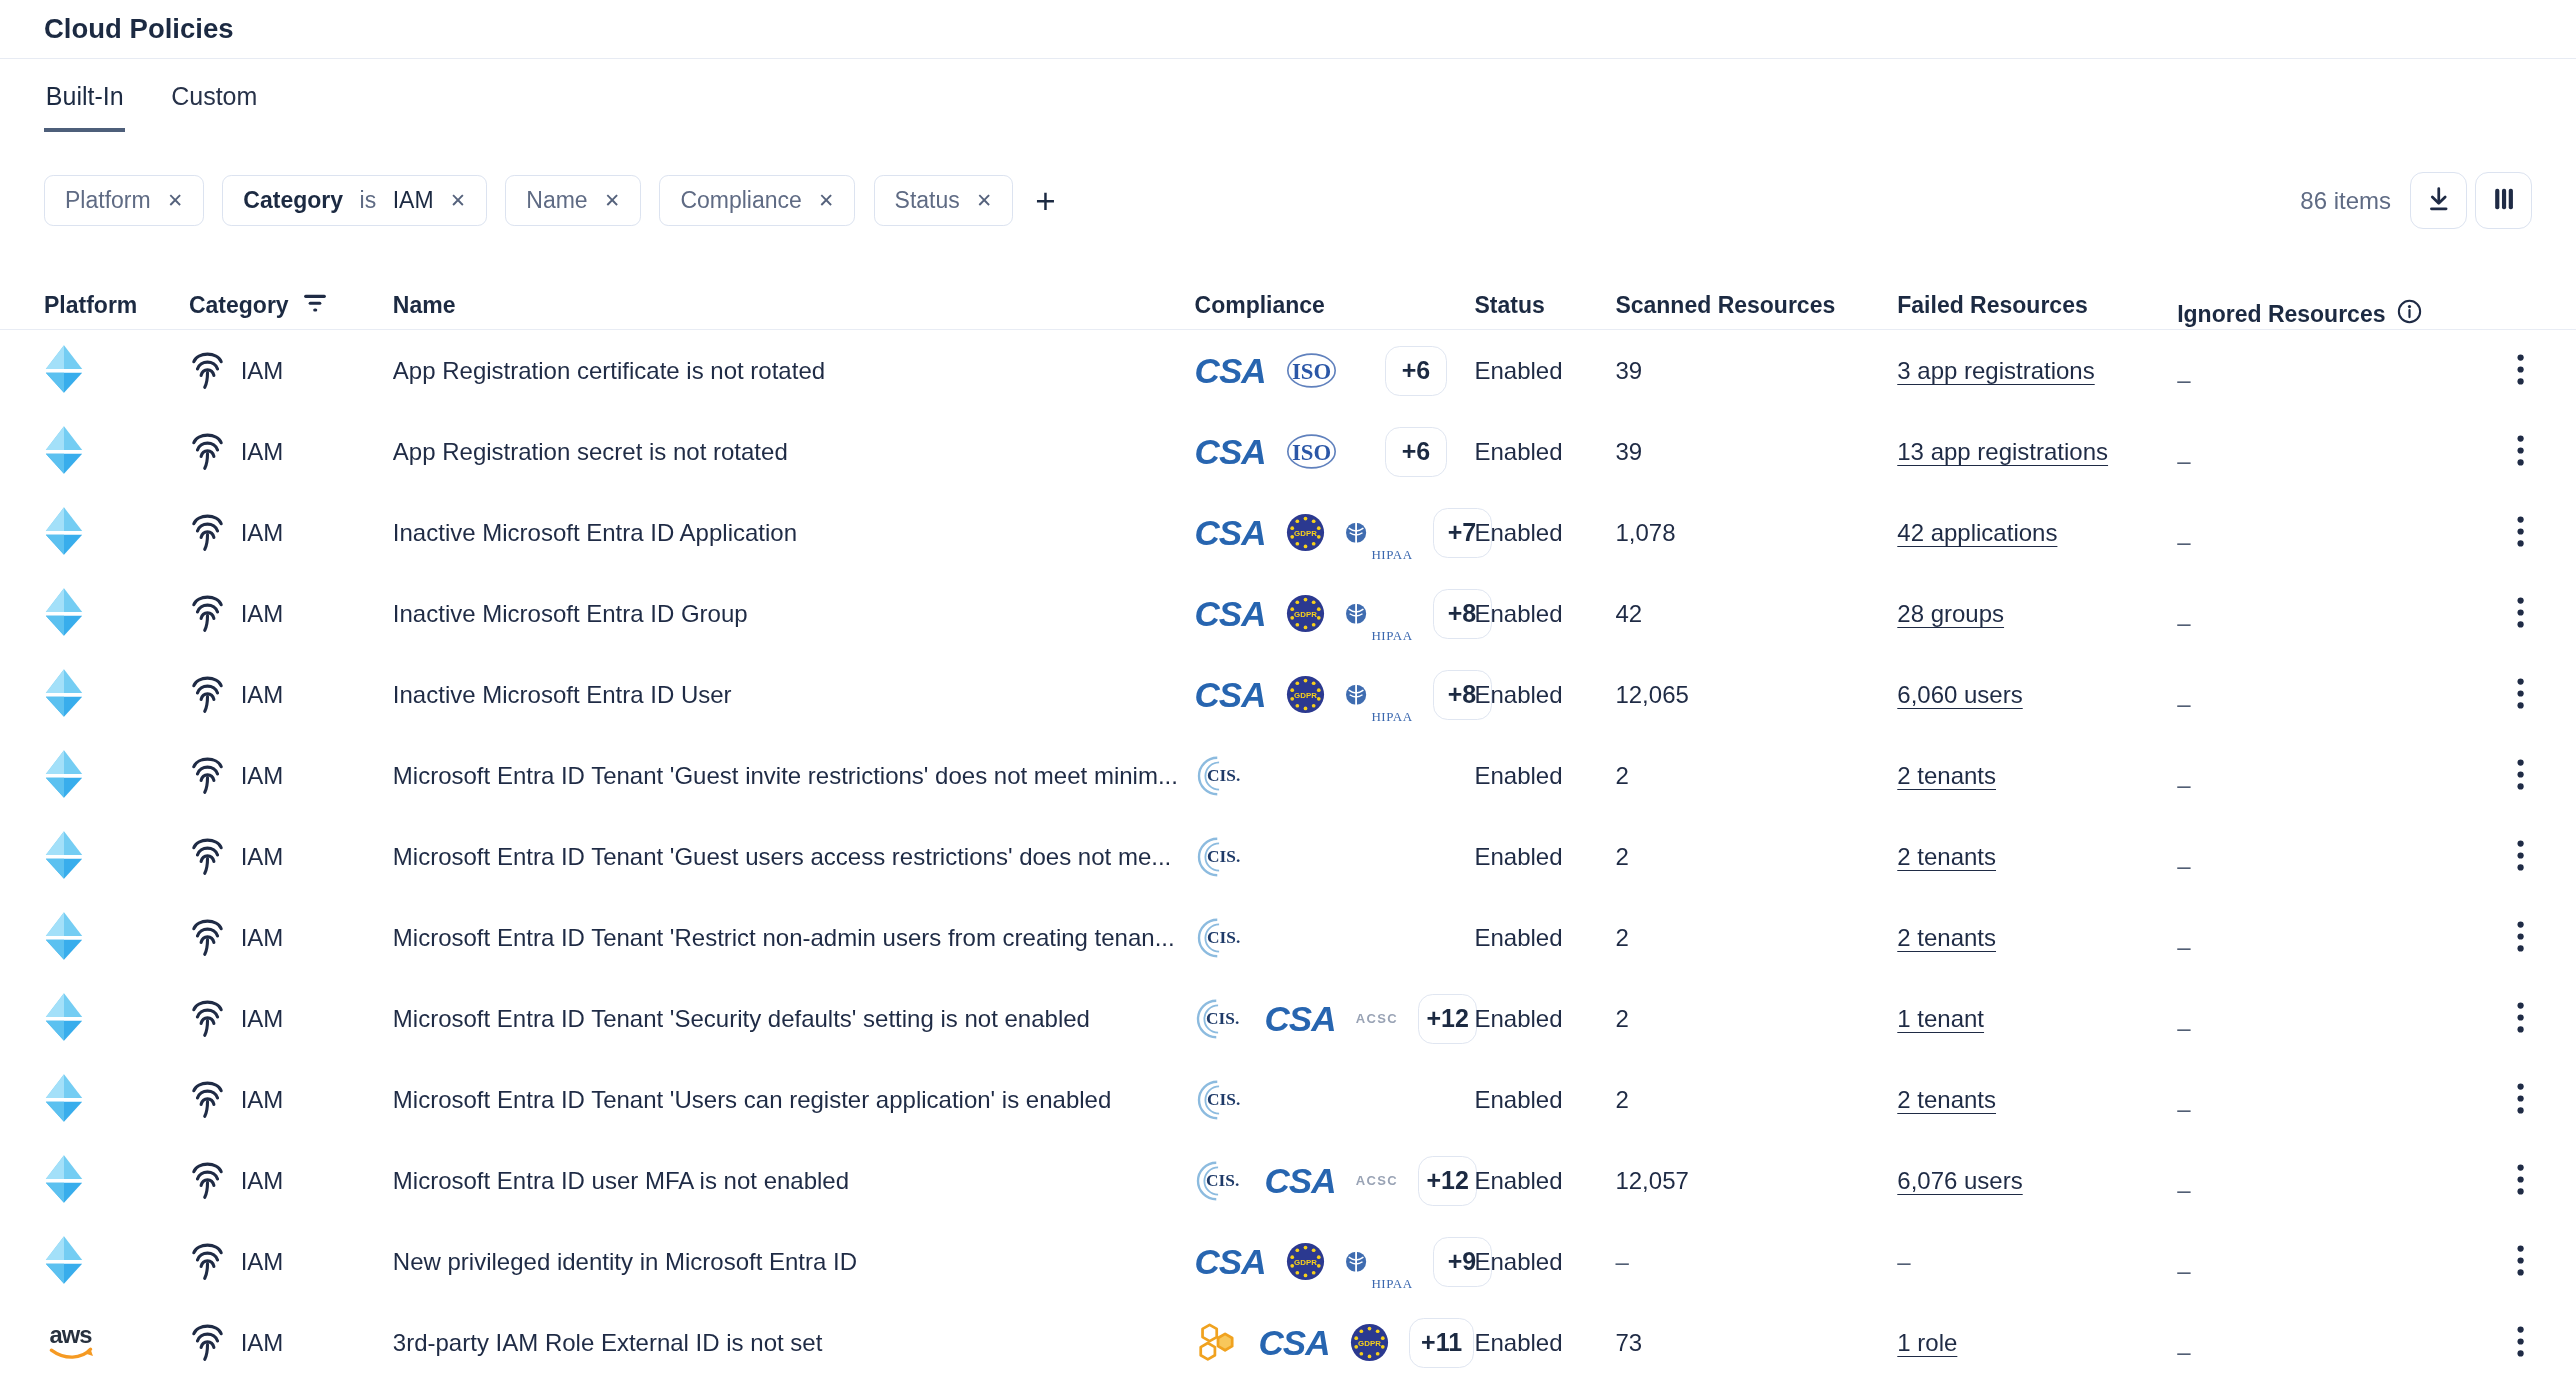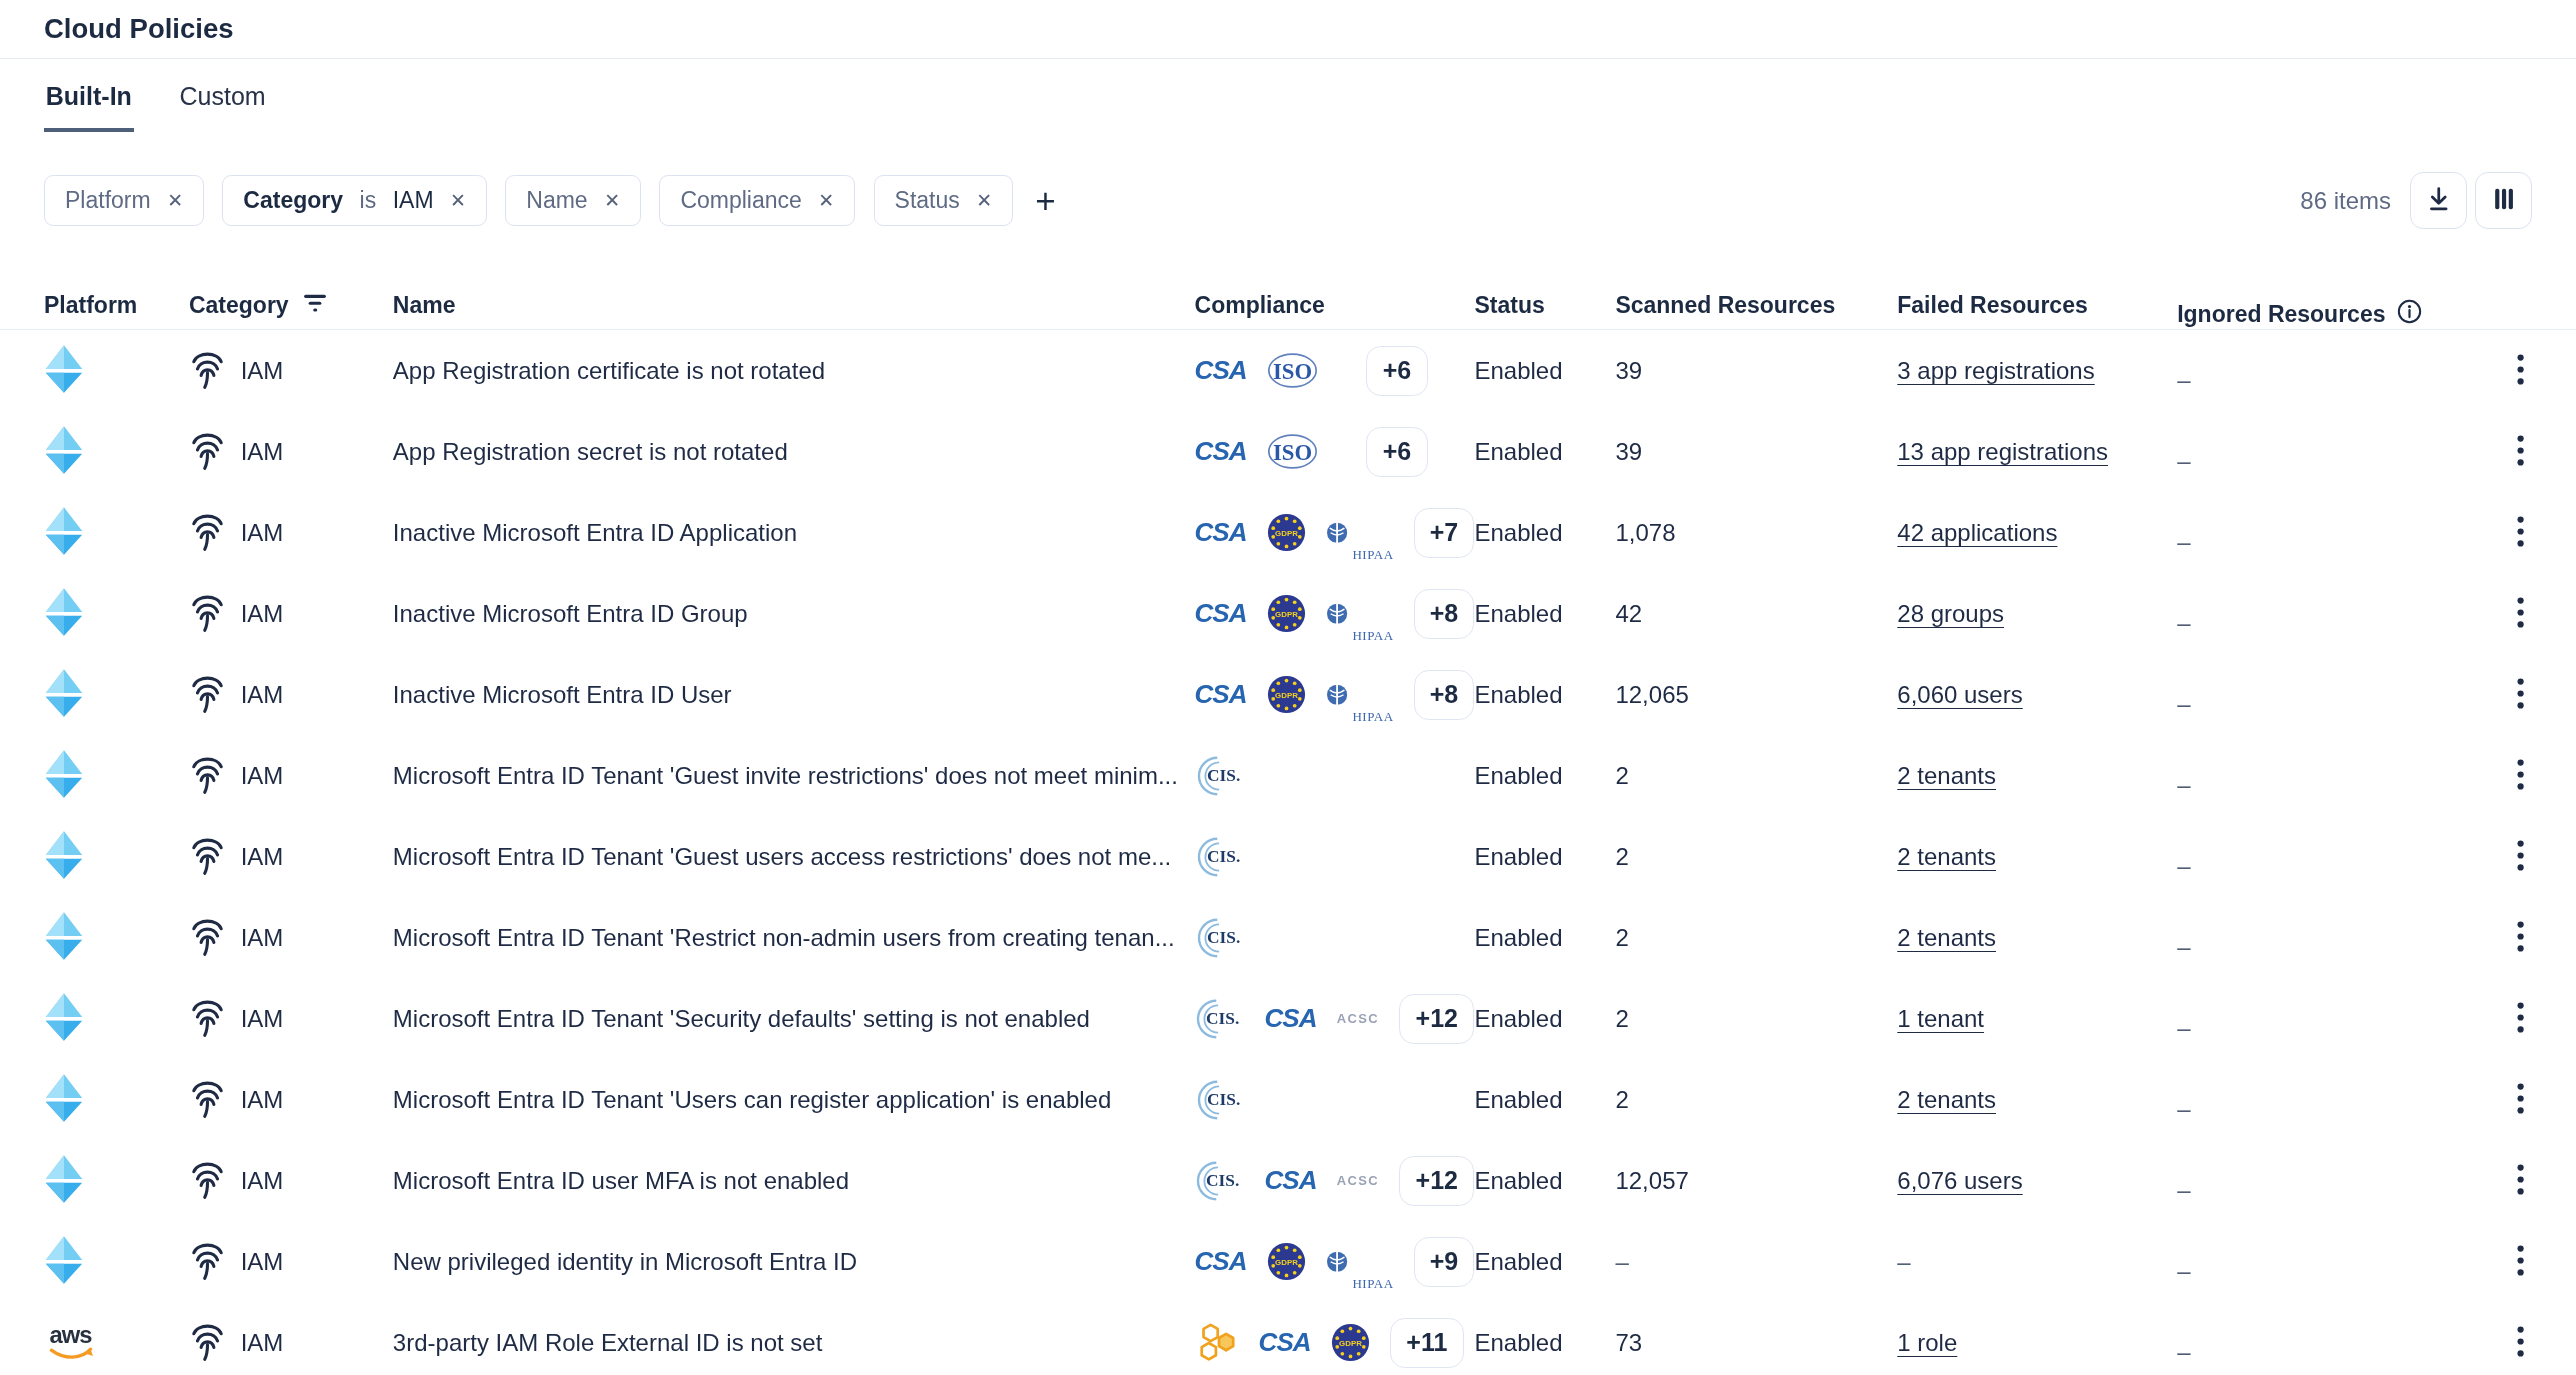--- a/index.html
+++ b/index.html
@@ -8,21 +8,21 @@
 
   
   .title-bar { height:59px; display:flex; align-items:center; padding:0 44px;
                border-bottom:1.4px solid #e7ebf3; }
   .page-title { font-size:27.5px; font-weight:700; color:#1c2a42; }
 
   
   .tabs { display:flex; gap:44px; padding:0 44px; height:73px; align-items:stretch; }
   .tab { display:flex; align-items:center; font-size:25px; color:#273249;
          border-bottom:4.6px solid transparent; padding:5.5px 1.8px 0 1.8px; cursor:pointer; }
-  .tab.active { font-weight:700; color:#1c2a42; border-bottom-color:#4e5f7a; }
+  .tab.active { font-weight:400; color:#1c2a42; border-bottom-color:#4e5f7a; }
 
   
   .filter-row { margin-top:40px; padding:0 44px; display:flex; align-items:center; gap:18.3px; }
   .chip { height:51px; display:inline-flex; align-items:center; gap:16.5px; padding:0 20px;
           border:1.4px solid #dce3f0; border-radius:9.2px; font-size:23px; color:#5f6b84; background:#fff; }
   .chip .lbl-bold { font-weight:700; color:#1c2a42; }
   .chip .op { color:#5f6b84; }
   .chip .val { color:#1c2a42; }
   .chip .x { font-size:19px; color:#55627c; cursor:pointer; line-height:1; }
   .add-filter { font-size:35px; font-weight:400; color:#1c2a42; background:none; border:none;
@@ -48,21 +48,21 @@
   .c-ignored    { width:303px;margin-top:18px; }
   .c-actions    { width:52px; justify-content:flex-end; }
 
   .cell-text { font-size:24px; color:#1f2b45; }
   .dash { font-size:24px; color:#515e74; }
   .failed-link { font-size:24px; color:#1f2b45; text-decoration:underline;
                  text-underline-offset:4.6px; text-decoration-thickness:1.4px; cursor:pointer; }
   .kebab-btn { background:none; border:none; cursor:pointer; padding:3.7px 7.3px; display:flex; }
 
   
-  .b-csa  { font-size:26px; font-weight:900; font-style:italic; color:#2765b0; letter-spacing:-0.9px; }
+  .b-csa  { font-size:35px; font-weight:900; font-style:italic; color:#2765b0; letter-spacing:-0.9px; }
   .b-acsc { font-size:13px; font-weight:700; color:#99a3b5; letter-spacing:1.4px; }
   .b-ms   { display:grid; grid-template-columns:14.7px 14.7px; grid-template-rows:14.7px 14.7px; gap:2.8px; }
   .b-ms i { display:block; }
   .b-hipaa { display:inline-flex; align-items:center; gap:2.8px; }
   .hipaa-t { font-family:"Liberation Serif", serif; font-size:13px; color:#3a67ae; letter-spacing:0.5px;margin-top:44px; }
   .more-chip { height:50px; min-width:59px; padding:0 15.6px; border:1.8px solid #e0e6f1; border-radius:14.7px;
                display:inline-flex; align-items:center; justify-content:center;
                font-size:25px; font-weight:600; color:#1c2a42; cursor:pointer; background:#fff; }
   .badge { display:inline-flex; align-items:center; }
 </style>

